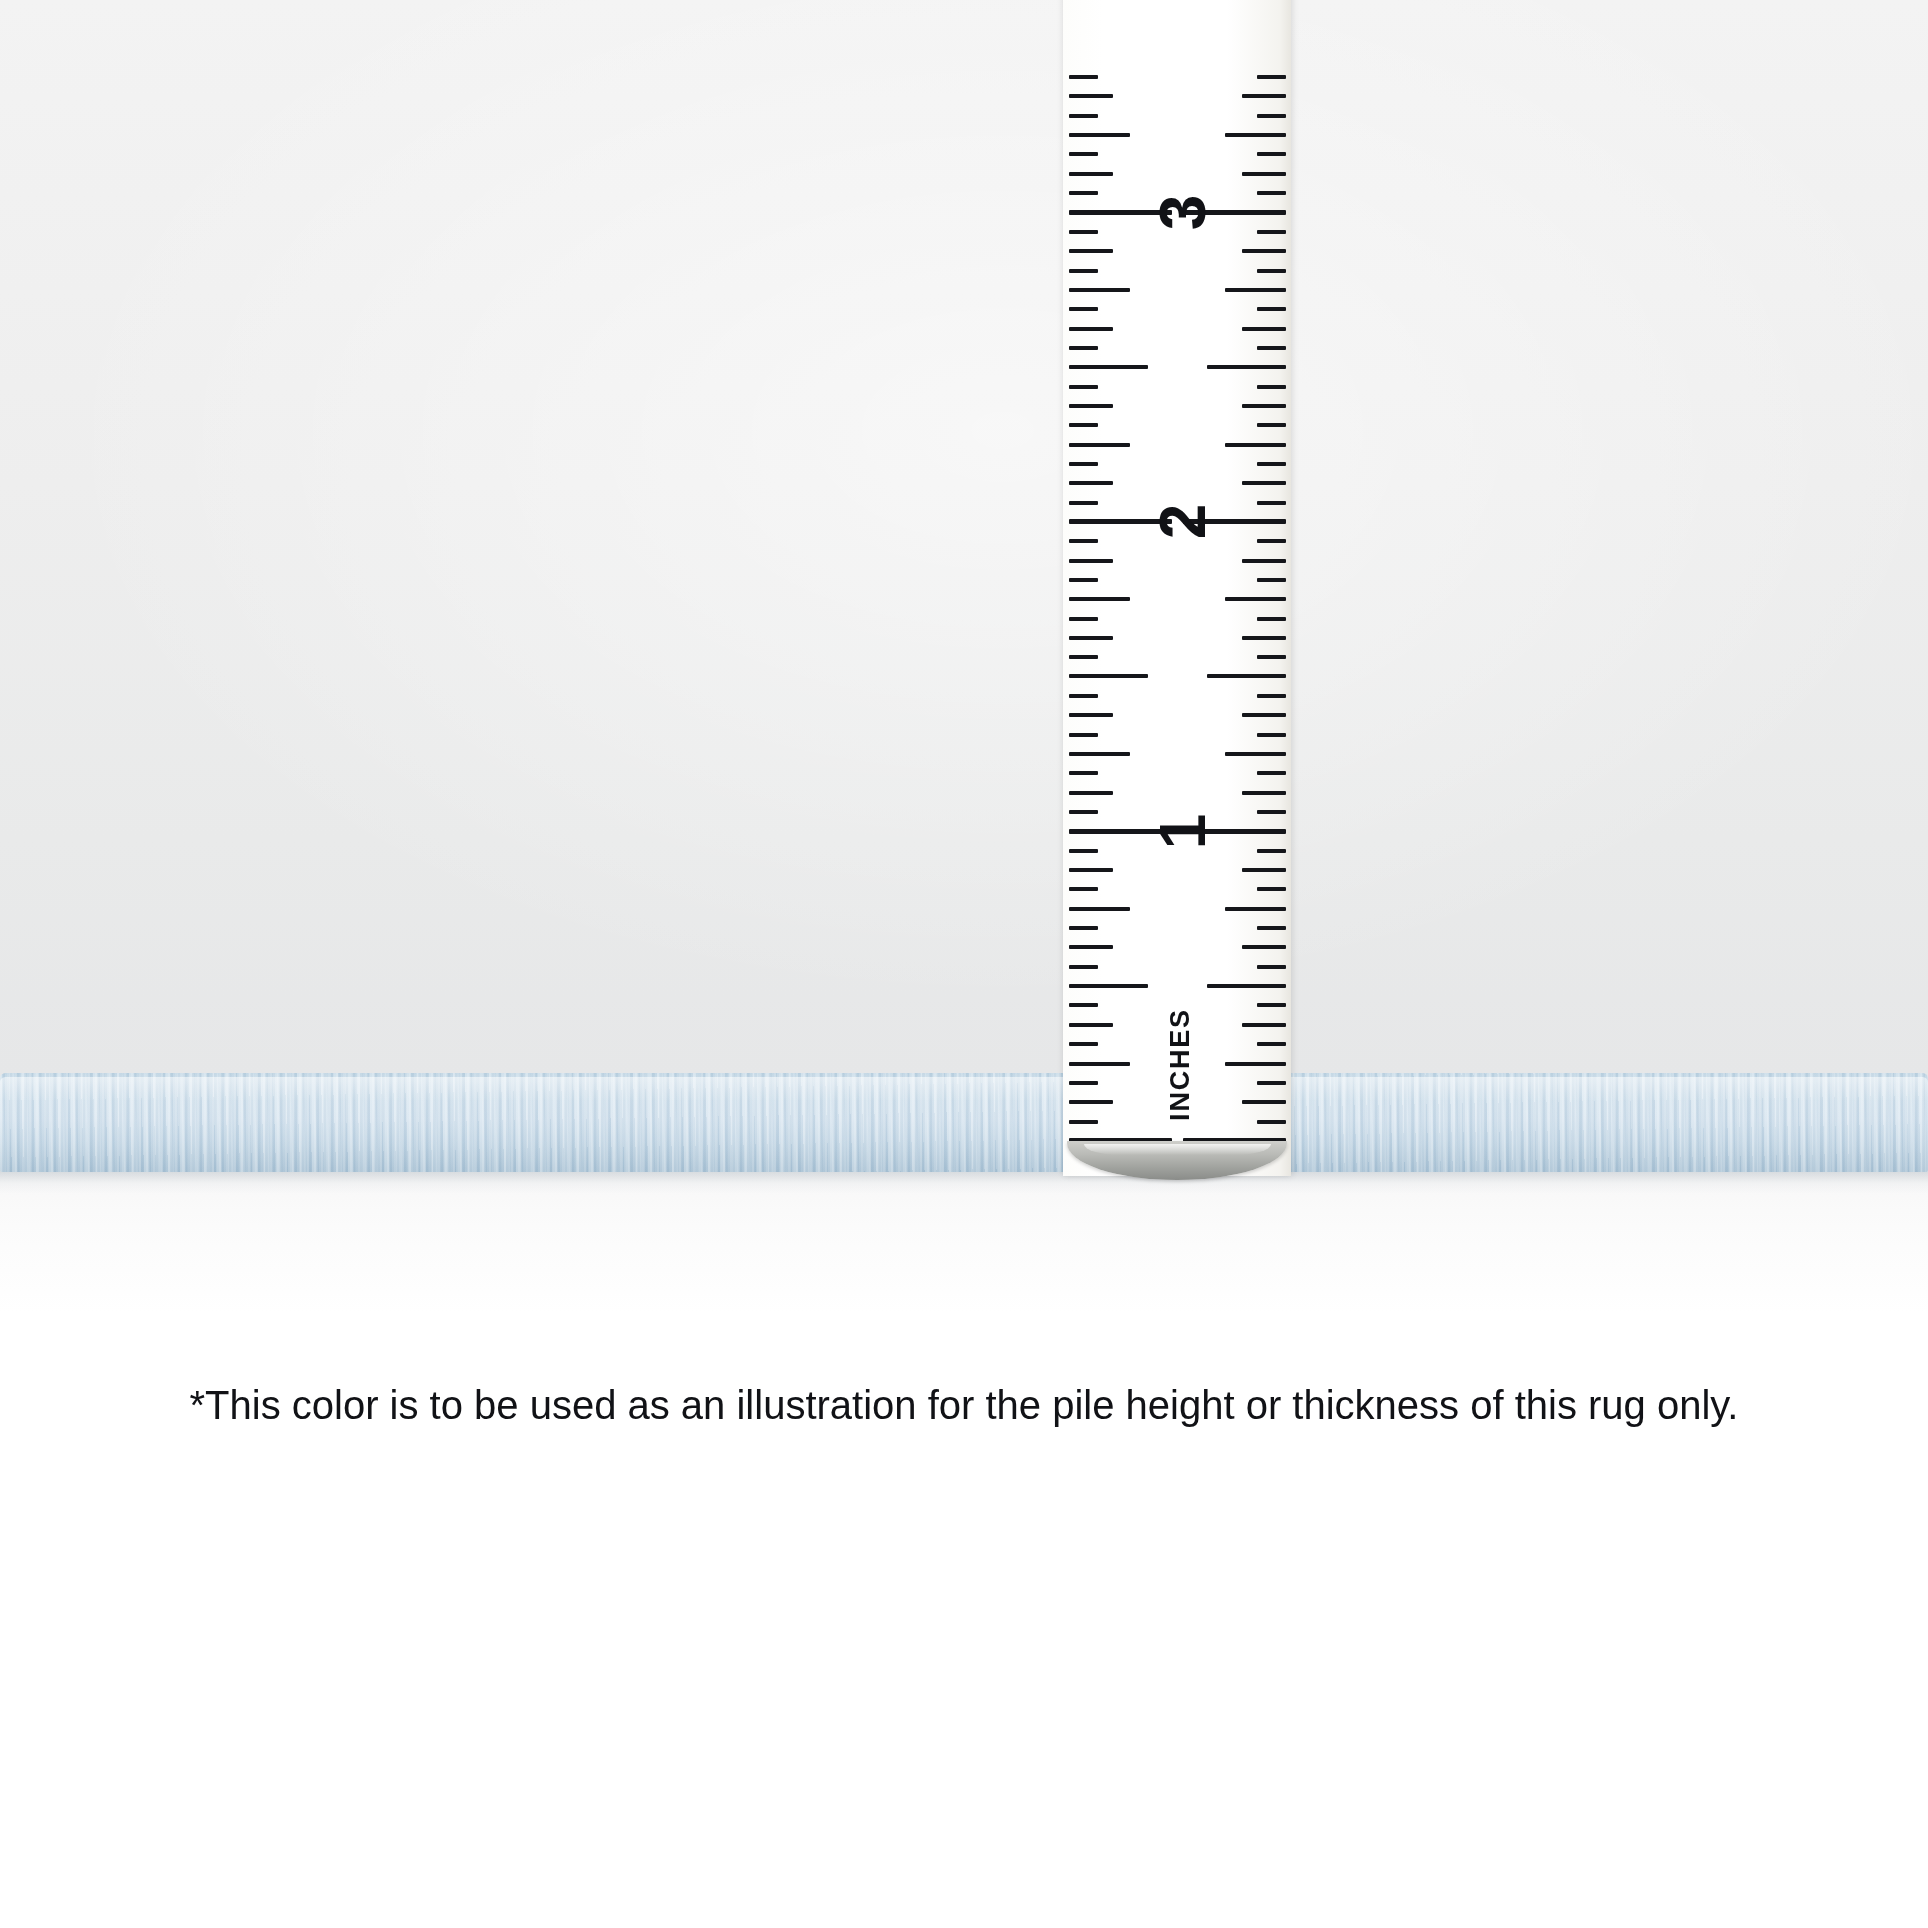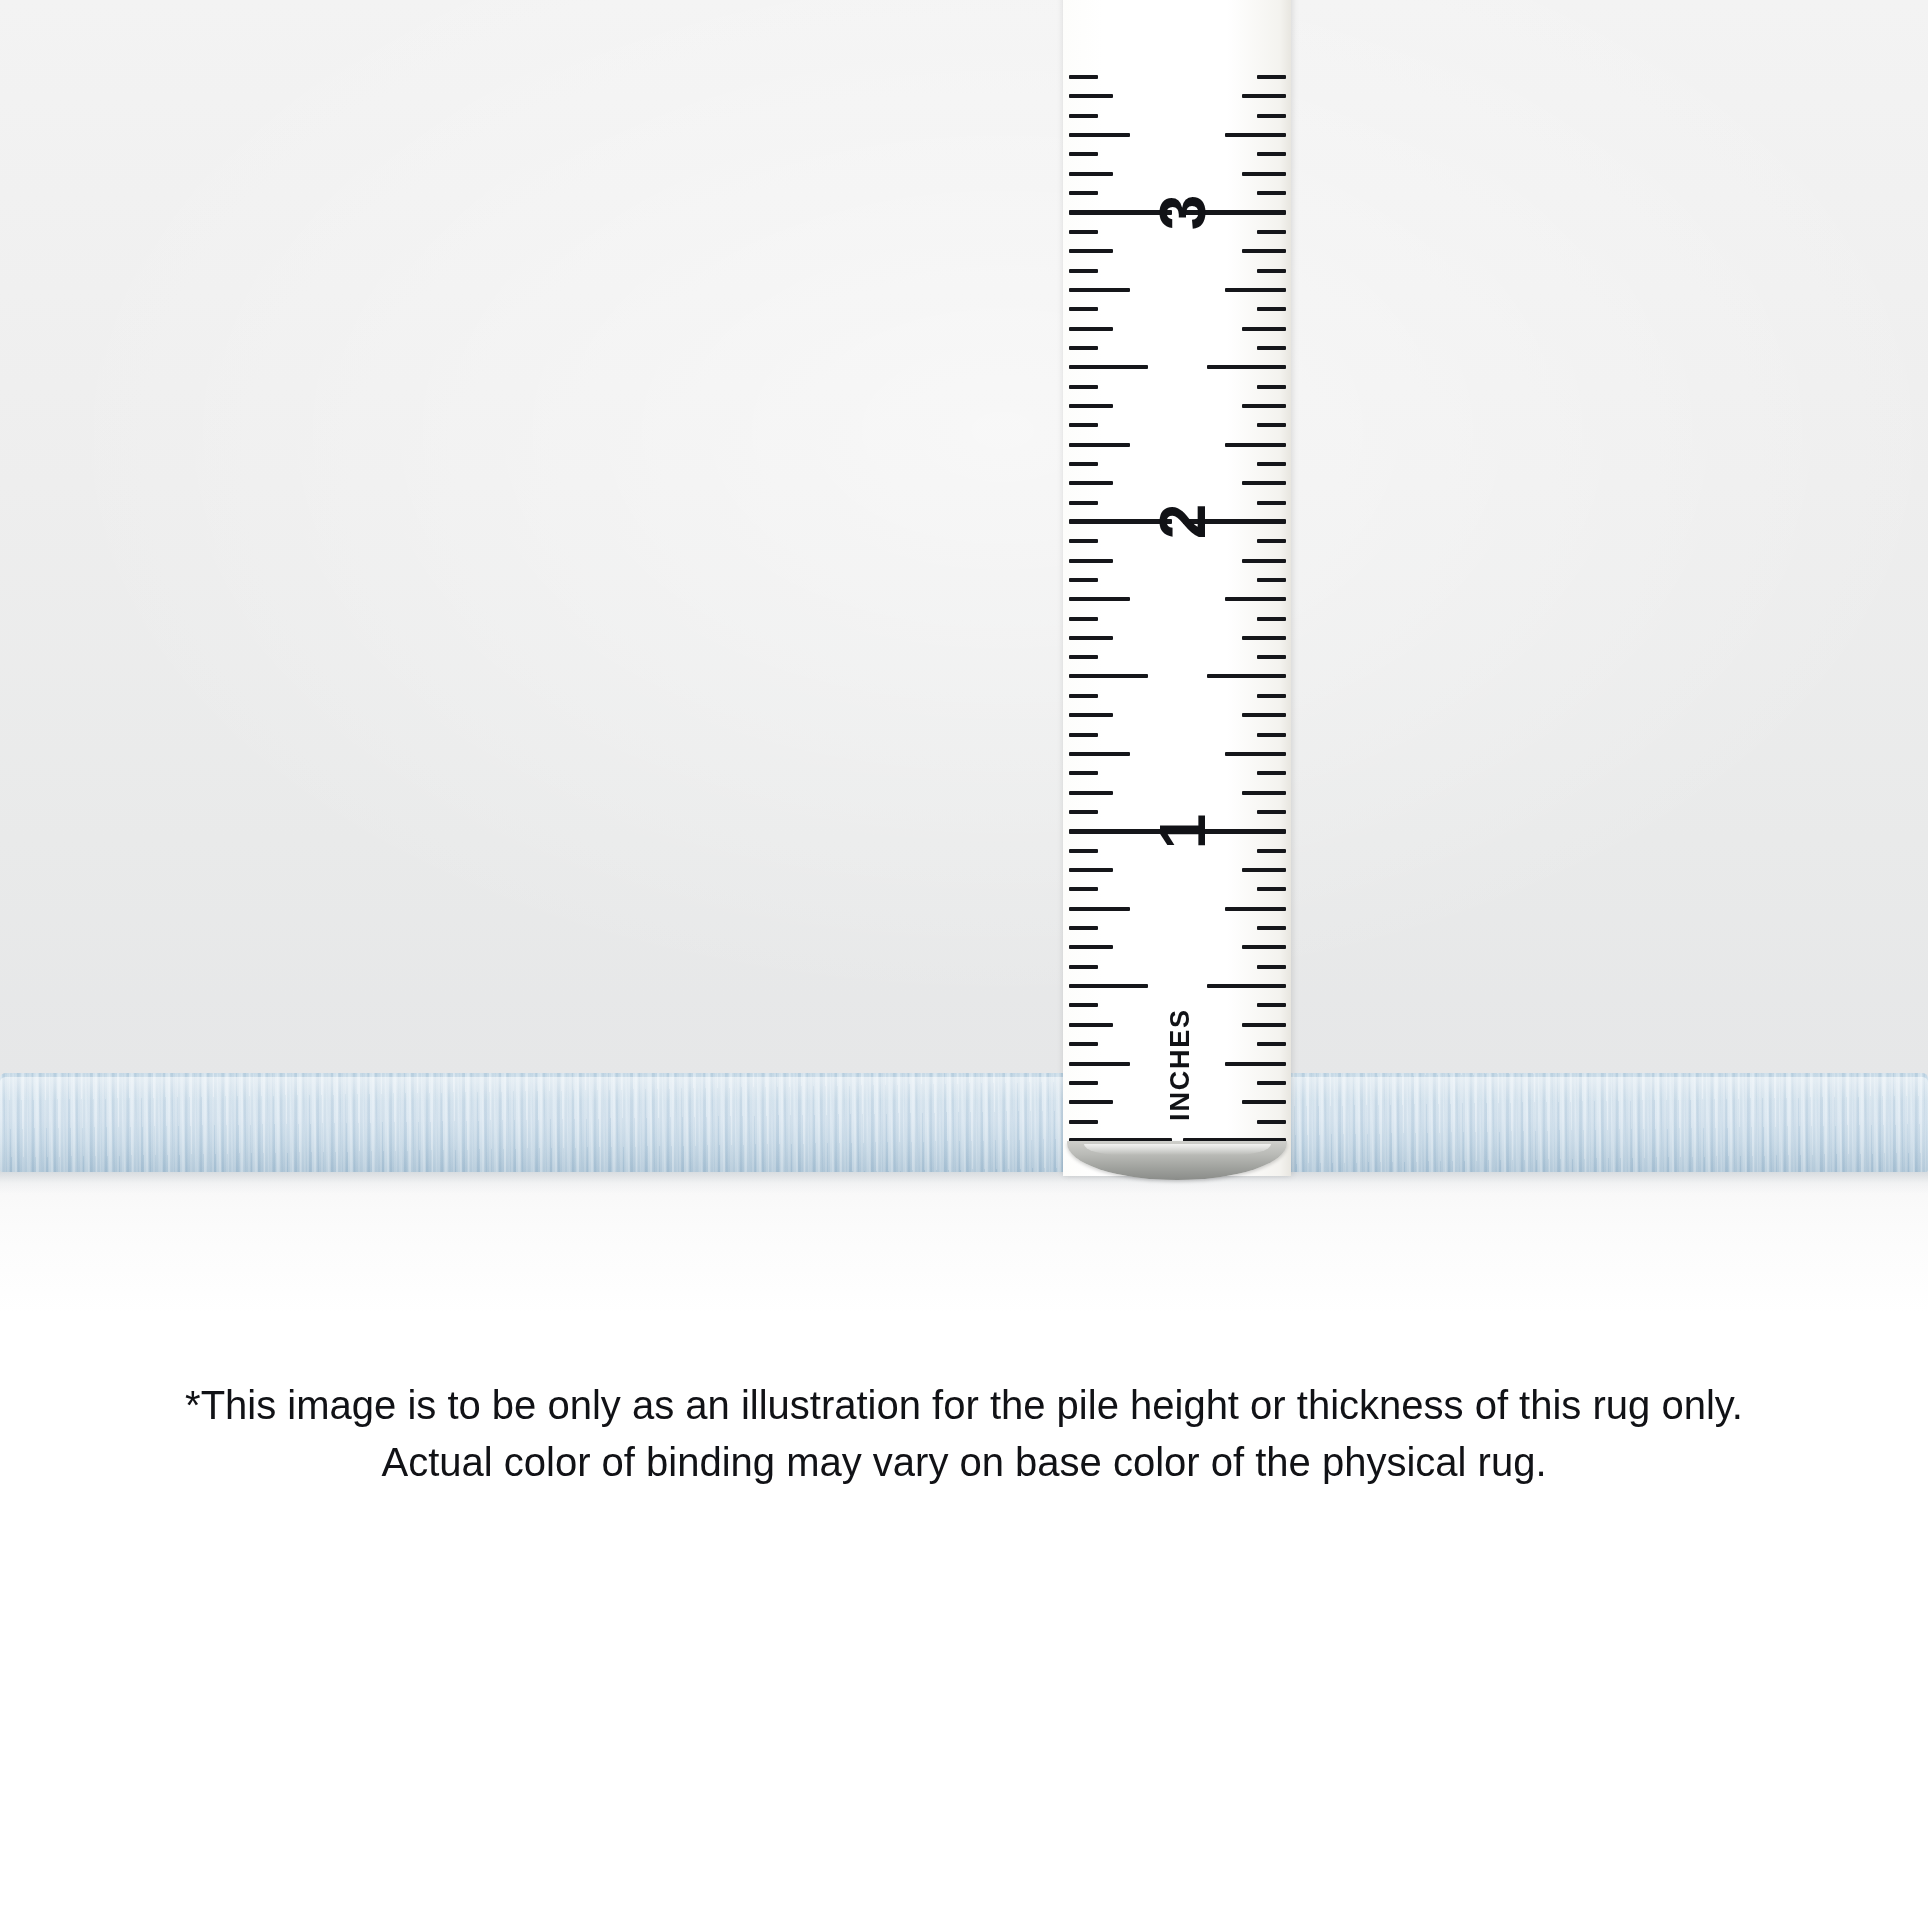--- a/index.html
+++ b/index.html
@@ -360,18 +360,17 @@
           <div class="num" style="left: 84px; top: 185px; width: 73px; height: 73px; text-align: center; line-height: 73px;">3</div>
           <div class="unit-label" style="left: 48px; top: 1058px; width: 138px; height: 31px; text-align: center; line-height: 31px;">INCHES</div>
         </div>
     </div>
     <div class="ruler-tip"></div>
     <div class="ruler-tip-shine"></div>
 
   </div>
 
   <div id="caption">
-    <span class="line">*This image is to be only as an illustration for the pile height or thickness of this rug only.</span>
-    <span class="line">Actual color of binding may vary on base color of the physical rug.</span>
+    <span class="line">*This color is to be used as an illustration for the pile height or thickness of this rug only.</span>
   </div>
 
 </div>
 
 
 </body></html>

